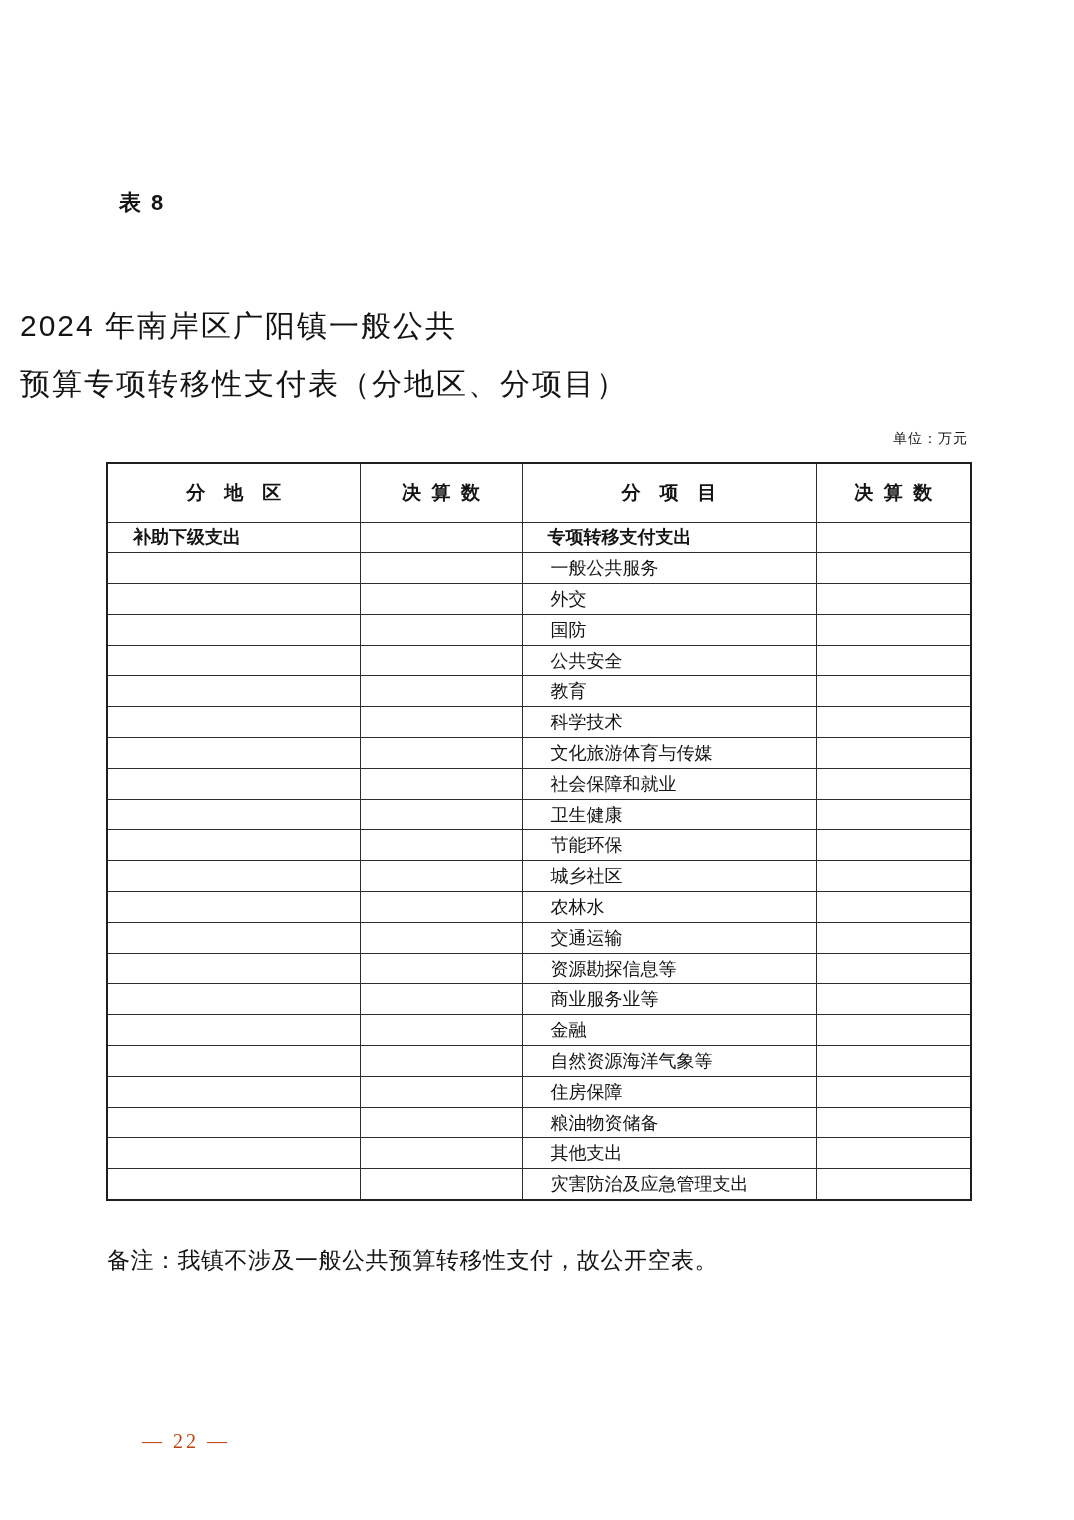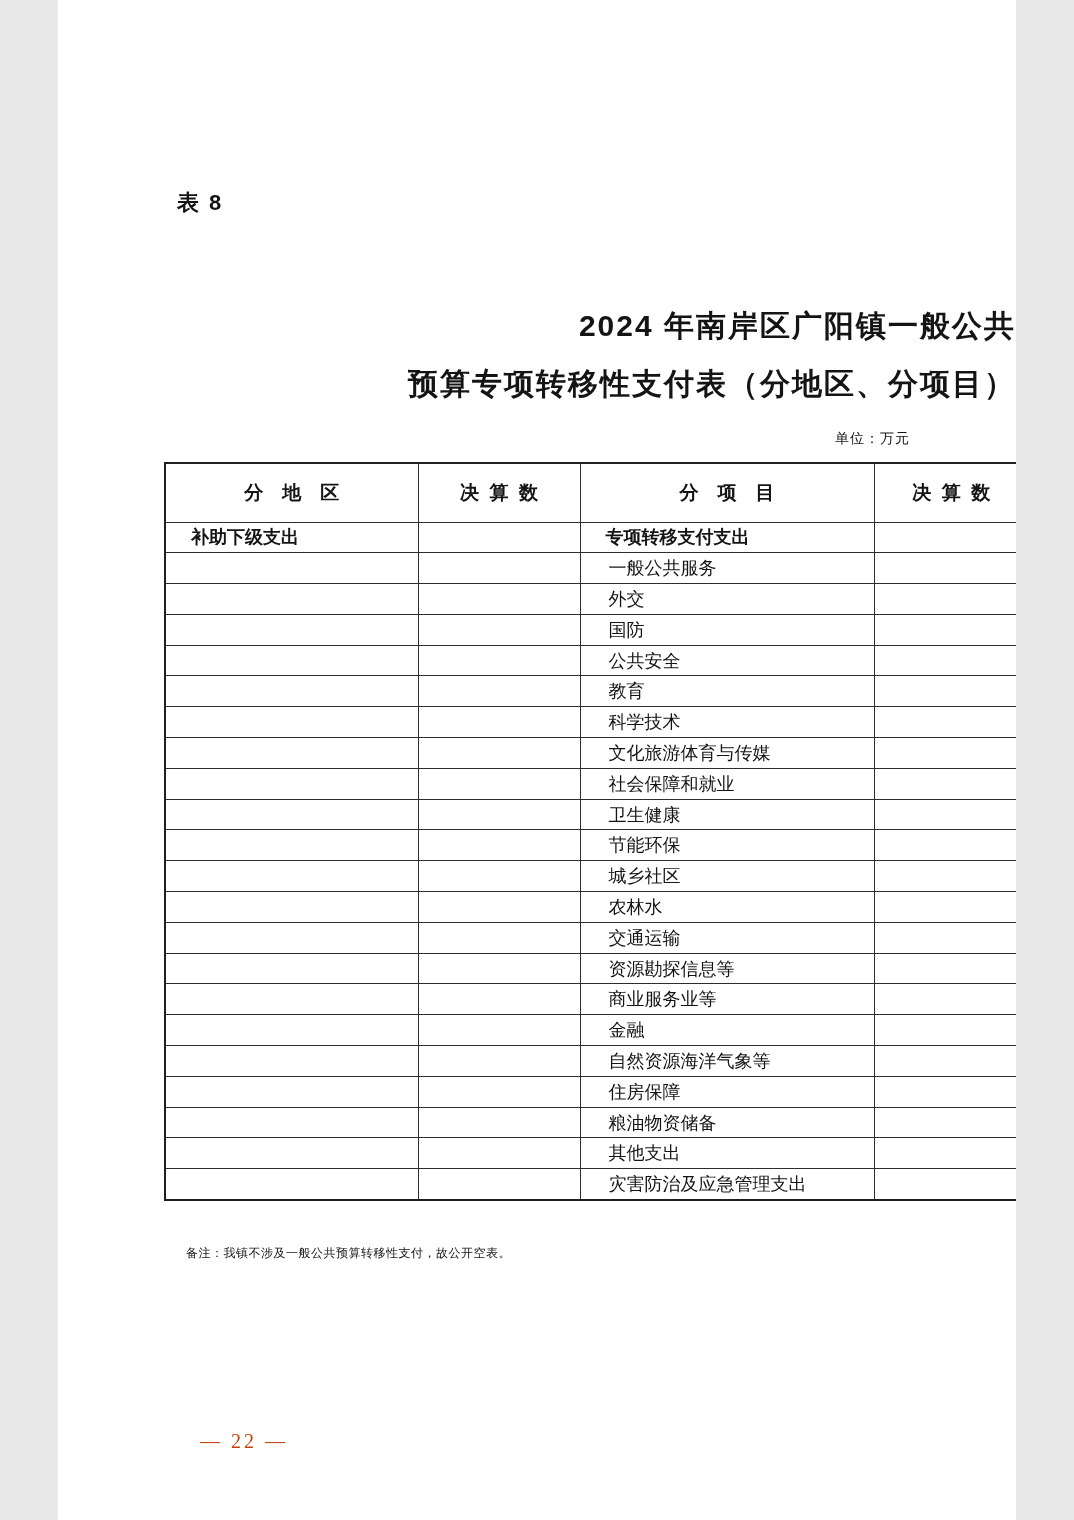--- a/index.html
+++ b/index.html
@@ -1,19 +1,19 @@
 <!DOCTYPE html>
 <html><head>
 <meta charset="utf-8">
 <style>
   * { margin: 0; padding: 0; box-sizing: border-box; }
   html, body { background: #e8e8e8; }
   .page {
     position: relative;
-    width: 958px;
+    width: 1074px;
     height: 1520px;
     margin: 0 auto;
     background: #ffffff;
     color: #141414;
     font-family: "Liberation Serif", serif;
     overflow: hidden;
   }
   .table-label {
     position: absolute;
     left: 119px;
@@ -21,26 +21,27 @@
     font-family: "Liberation Sans", sans-serif;
     font-weight: bold;
     font-size: 22px;
     letter-spacing: 2px;
   }
   .doc-title {
     position: absolute;
     left: 0;
     right: 0;
     top: 297px;
-    text-align: right;
-    font-family: "Liberation Sans", sans-serif;
-    font-weight: bold;
+    text-align: left;
+    font-family: "Liberation Sans", sans-serif;
+    font-weight: normal;
     font-size: 30px;
     line-height: 58px;
     letter-spacing: 2px;
+    padding-left: 20px;
   }
   .unit-note {
     position: absolute;
     right: 106px;
     top: 430px;
     font-size: 14px;
     letter-spacing: 1px;
   }
   table.budget-table {
     position: absolute;
@@ -74,23 +75,23 @@
   td.region-cell      { padding-left: 24px; margin-top: 12px; }
   td.item-cell        { padding-left: 28px; }
   tr.emphasis td.region-cell,
   tr.emphasis td.item-cell {
     font-family: "Liberation Sans", sans-serif;
     font-weight: bold;
     padding-left: 25px;
   }
   .remark {
     position: absolute;
-    left: 128px;
+    left: 107px;
     top: 1245px;
-    font-size: 12px;
+    font-size: 23px;
     letter-spacing: 0.5px;
   }
   .page-number {
     position: absolute;
     left: 142px;
     top: 1430px;
     font-size: 20px;
     letter-spacing: 3px;
     color: #c2410c;
   }

